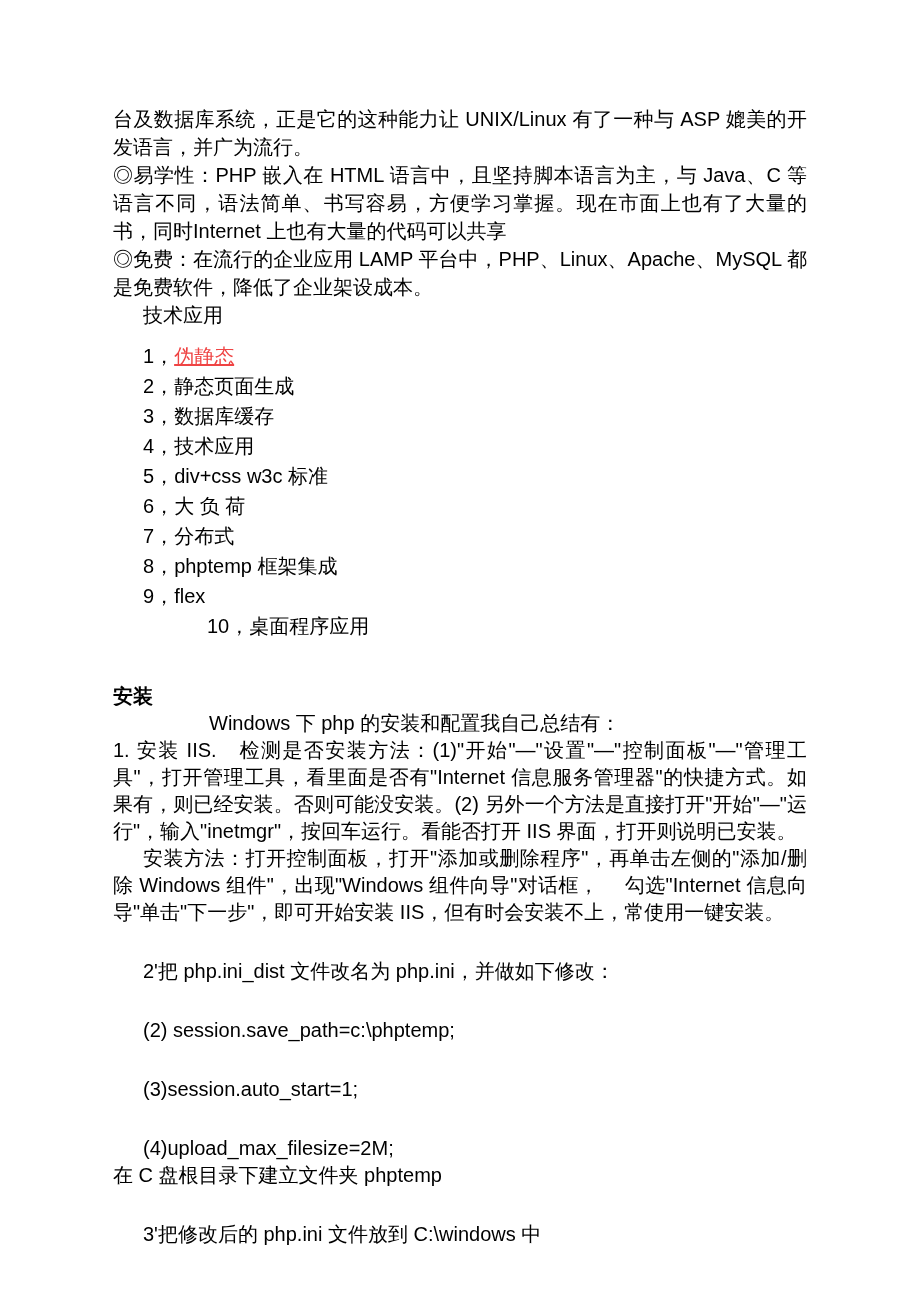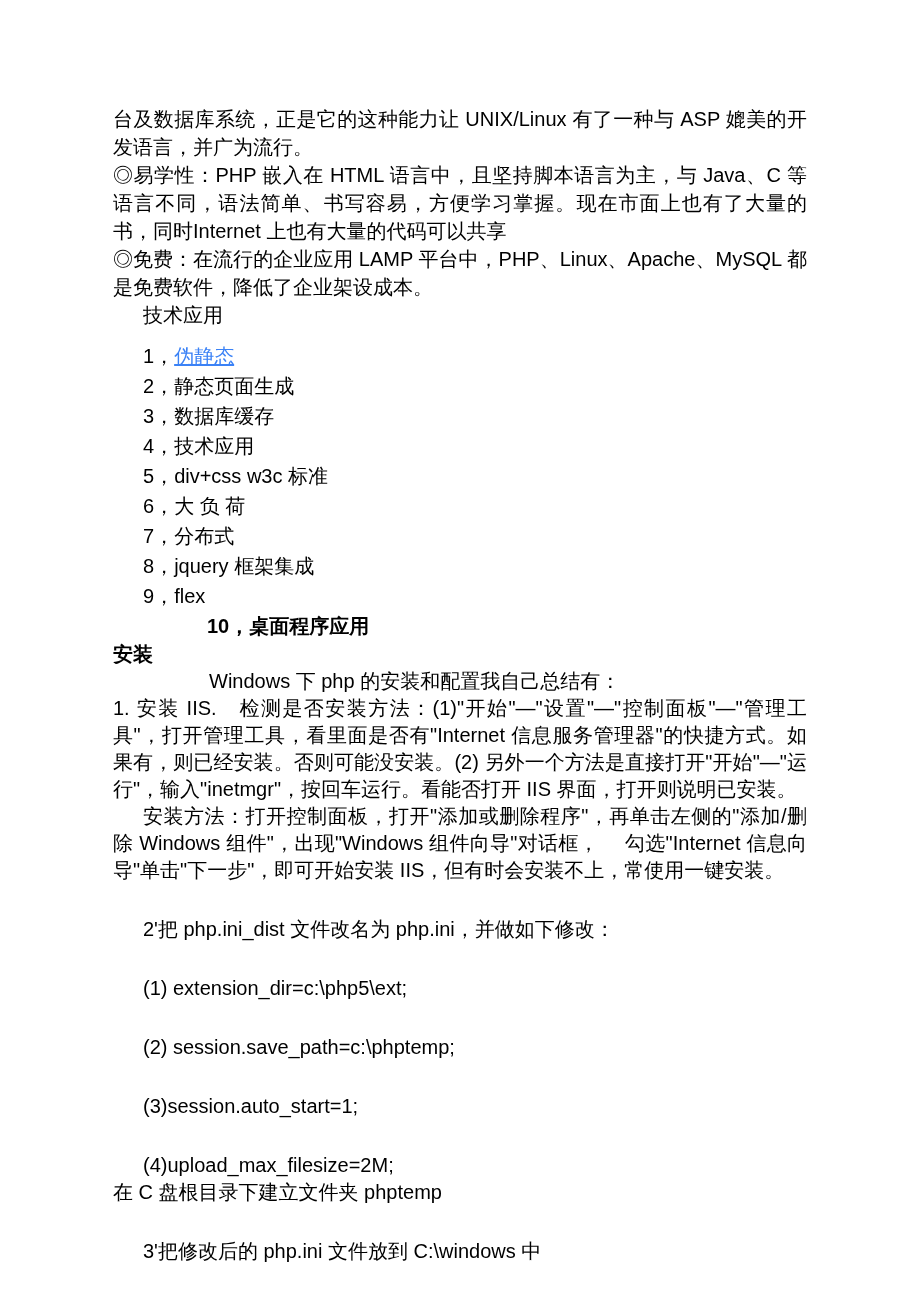--- a/index.html
+++ b/index.html
@@ -15,39 +15,39 @@
     }
     p {
       margin: 0;
       font-size: 20px;
       line-height: 28px;
       color: #000;
       text-align: justify;
     }
     .bold {
       font-weight: bold;
+      margin-top: 42px;
     }
     .section-title {
       font-weight: normal;
       padding-left: 30px;
     }
     .list-block {
       padding-left: 30px;
       margin-top: 12px;
     }
     .list-block p {
       line-height: 30px;
     }
     .link {
-      color: #3b82f6;
+      color: #ef4444;
       text-decoration: underline;
     }
     .indent-small {
       padding-left: 64px;
-      font-weight: bold;
     }
     .indent-1 {
       text-indent: 30px;
     }
     .indent-2 {
       padding-left: 30px;
       margin-top: 32px;
     }
     .install-section p {
       line-height: 27px;
@@ -80,35 +80,34 @@
     <p>
       <span>5，</span><span>div+css  w3c 标准</span>
     </p>
     <p>
       <span>6，</span><span>大 负 荷</span>
     </p>
     <p>
       <span>7，</span><span>分布式</span>
     </p>
     <p>
-      <span>8，</span><span>jquery 框架集成</span>
+      <span>8，</span><span>phptemp 框架集成</span>
     </p>
     <p>
       <span>9，</span><span>flex</span>
     </p>
     <p class="indent-small">10，桌面程序应用</p>
   </div>
 
   <div class="install-section">
     <p class="bold">安装</p>
     <p style="padding-left:96px">Windows 下 php 的安装和配置我自己总结有：</p>
     <p>1. 安装 IIS.　检测是否安装方法：(1)"开始"—"设置"—"控制面板"—"管理工具"，打开管理工具，看里面是否有"Internet 信息服务管理器"的快捷方式。如果有，则已经安装。否则可能没安装。(2) 另外一个方法是直接打开"开始"—"运行"，输入"inetmgr"，按回车运行。看能否打开 IIS 界面，打开则说明已安装。</p>
     <p class="indent-1">安装方法：打开控制面板，打开"添加或删除程序"，再单击左侧的"添加/删除 Windows 组件"，出现"Windows 组件向导"对话框， 　勾选"Internet 信息向导"单击"下一步"，即可开始安装 IIS，但有时会安装不上，常使用一键安装。</p>
     <p class="indent-2">2'把 php.ini_dist 文件改名为 php.ini，并做如下修改：</p>
-    <p class="indent-2">(1) extension_dir=c:\php5\ext;</p>
     <p class="indent-2">(2) session.save_path=c:\phptemp;</p>
     <p class="indent-2">(3)session.auto_start=1;</p>
     <p class="indent-2">(4)upload_max_filesize=2M;</p>
     <p>在 C 盘根目录下建立文件夹 phptemp</p>
     <p class="indent-2">3'把修改后的 php.ini 文件放到 C:\windows 中</p>
   </div>
 
 </div>
 
 </body></html>

